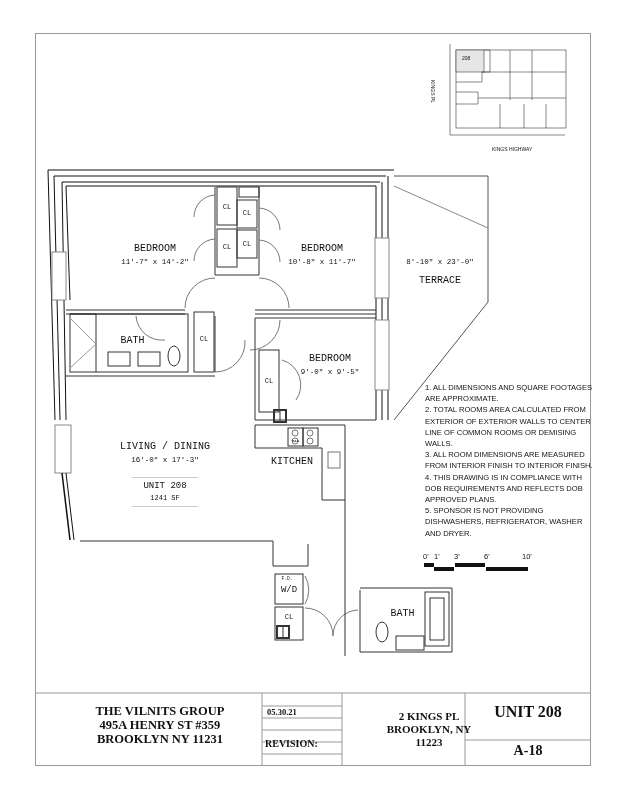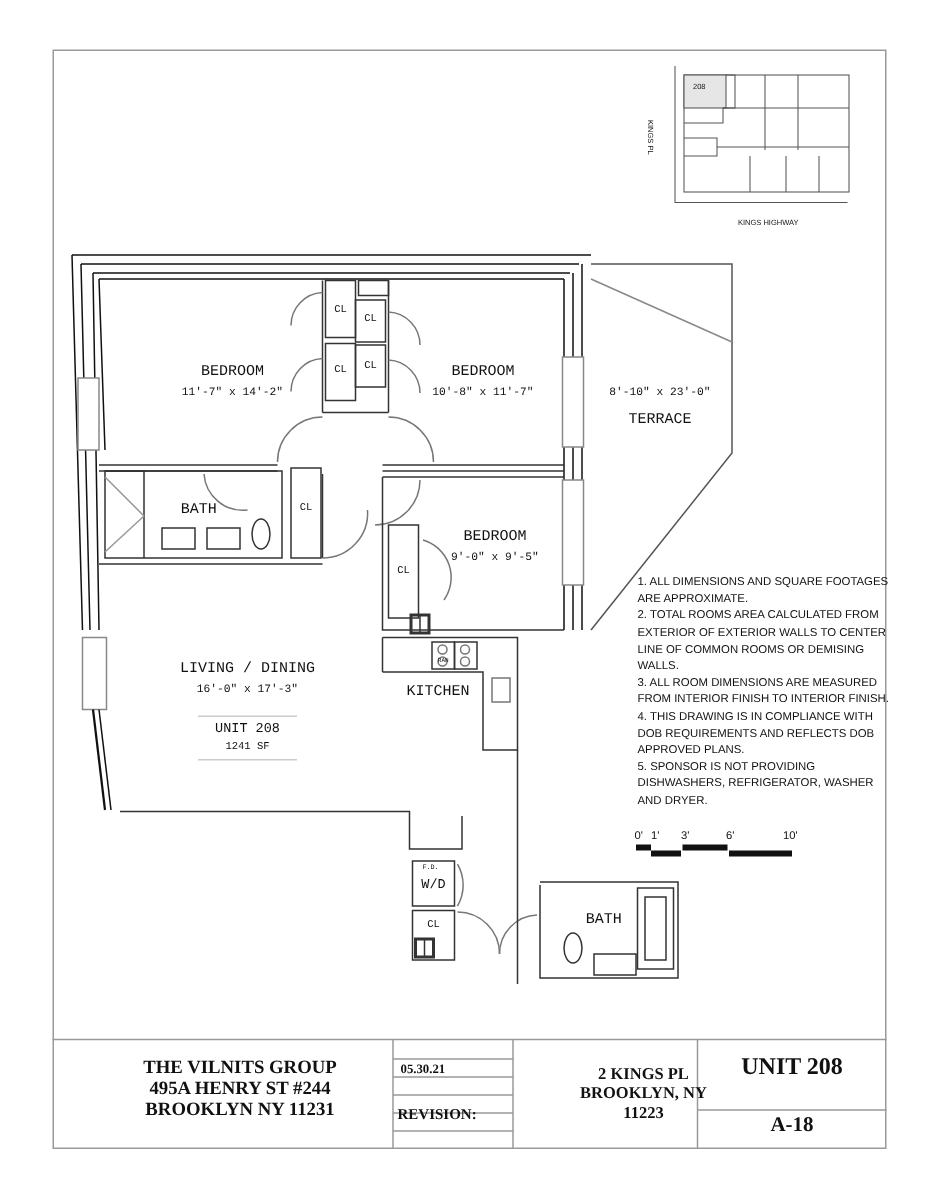--- a/index.html
+++ b/index.html
@@ -211,21 +211,21 @@
 </div>
 
 <div class="scale-lbl" style="left:423px;top:552px;">0'</div>
 <div class="scale-lbl" style="left:434px;top:552px;">1'</div>
 <div class="scale-lbl" style="left:454px;top:552px;">3'</div>
 <div class="scale-lbl" style="left:484px;top:552px;">6'</div>
 <div class="scale-lbl" style="left:522px;top:552px;">10'</div>
 
 <div class="tb" style="left:60px;top:704px;width:200px;font-size:12.5px;line-height:14px;">
   <div>THE VILNITS GROUP</div>
-  <div>495A HENRY ST #244</div>
+  <div>495A HENRY ST #359</div>
   <div>BROOKLYN NY 11231</div>
 </div>
 <div class="tb" style="left:265px;top:694px;font-size:10px;text-align:left;margin-top:44px;">REVISION:</div>
 <div class="tb" style="left:267px;top:707px;font-size:8.5px;text-align:center;">05.30.21</div>
 <div class="tb" style="left:362px;top:710px;width:134px;font-size:11px;line-height:13px;">
   <div>2 KINGS PL</div>
   <div>BROOKLYN, NY</div>
   <div>11223</div>
 </div>
 <div class="tb" style="left:465px;top:703px;width:126px;font-size:16px;">UNIT 208</div>

